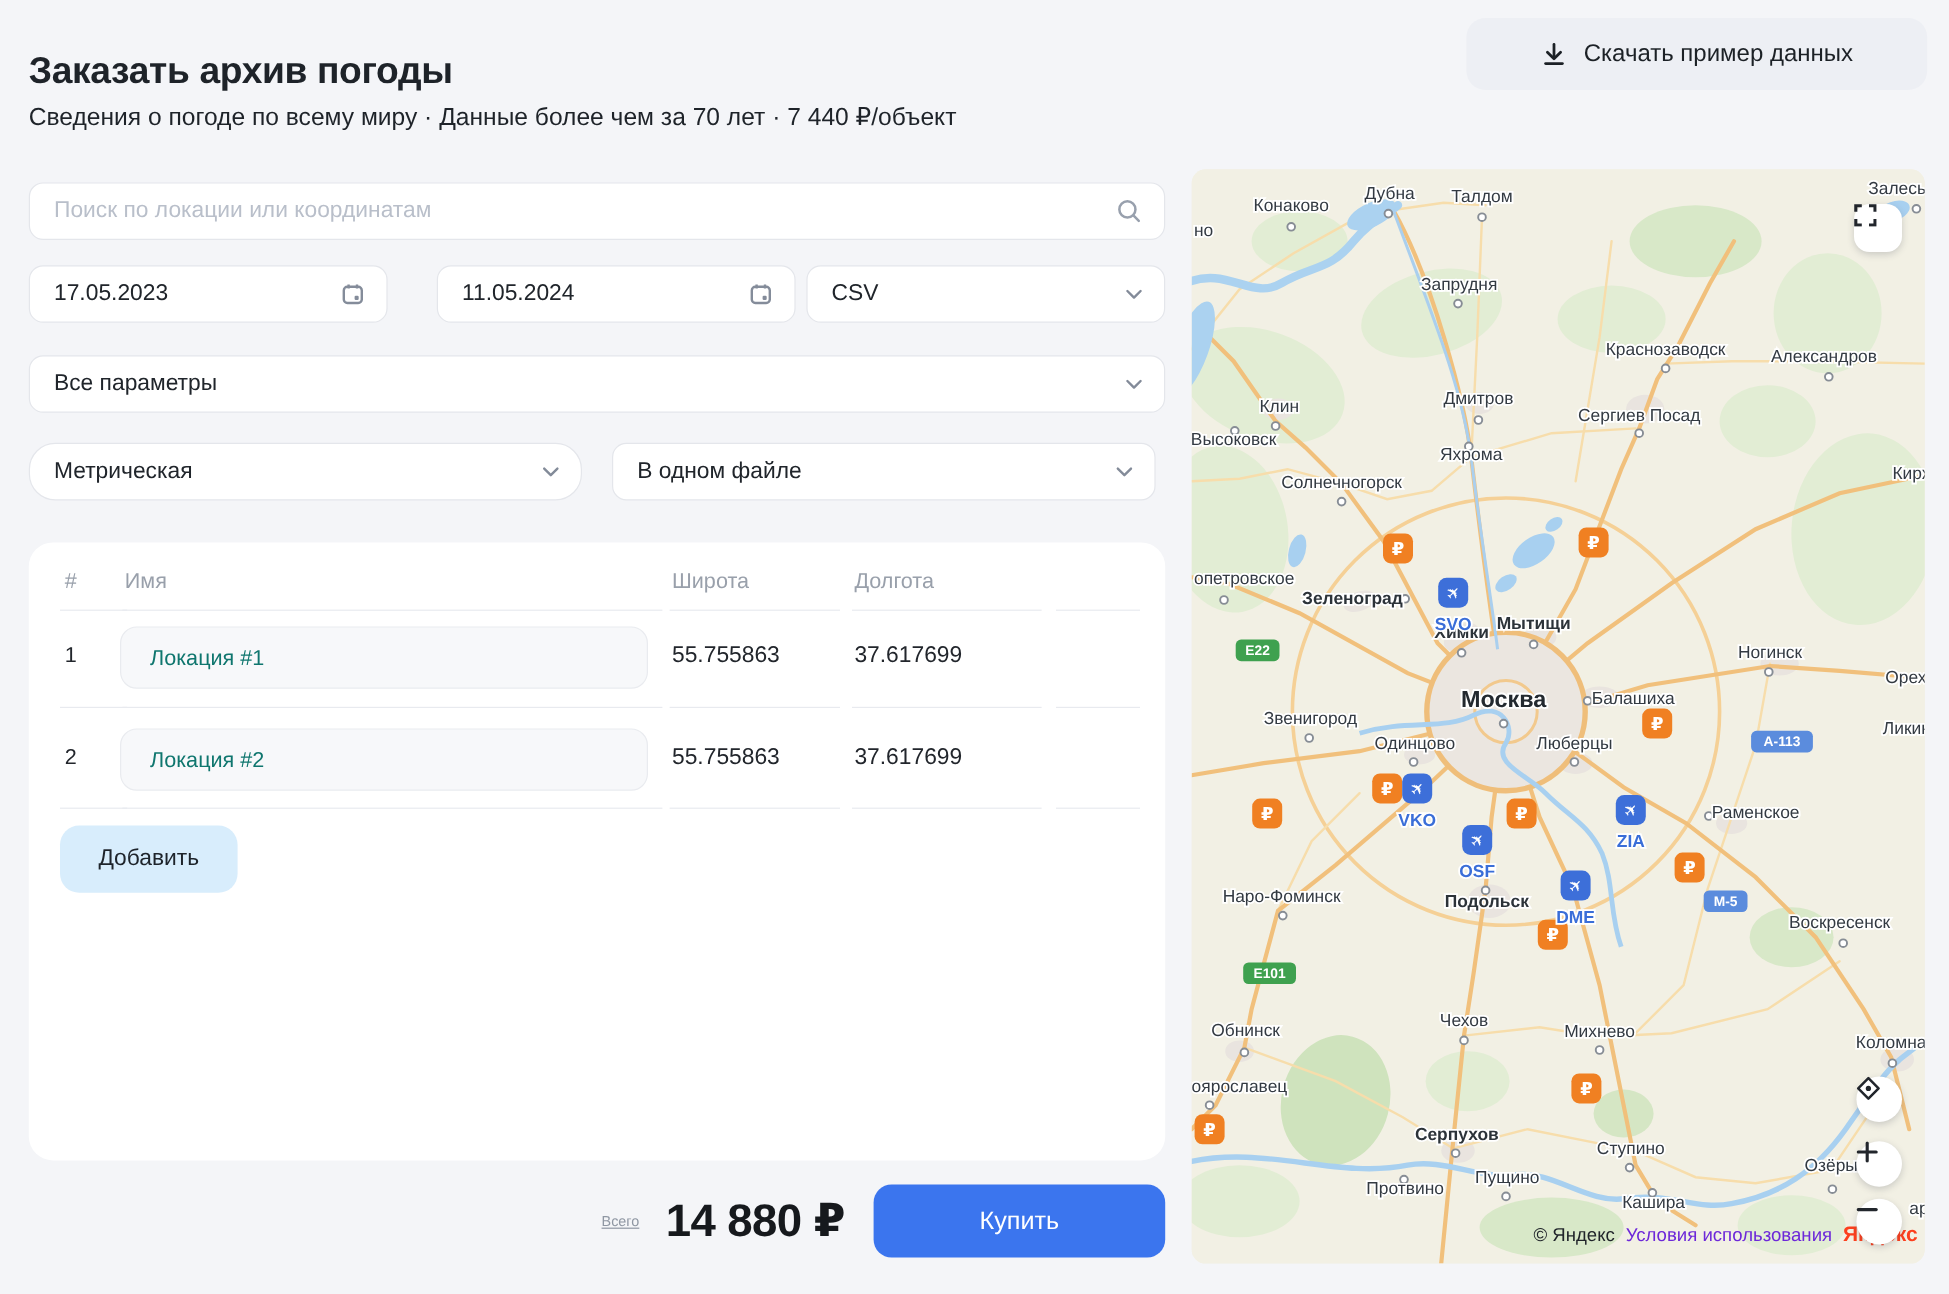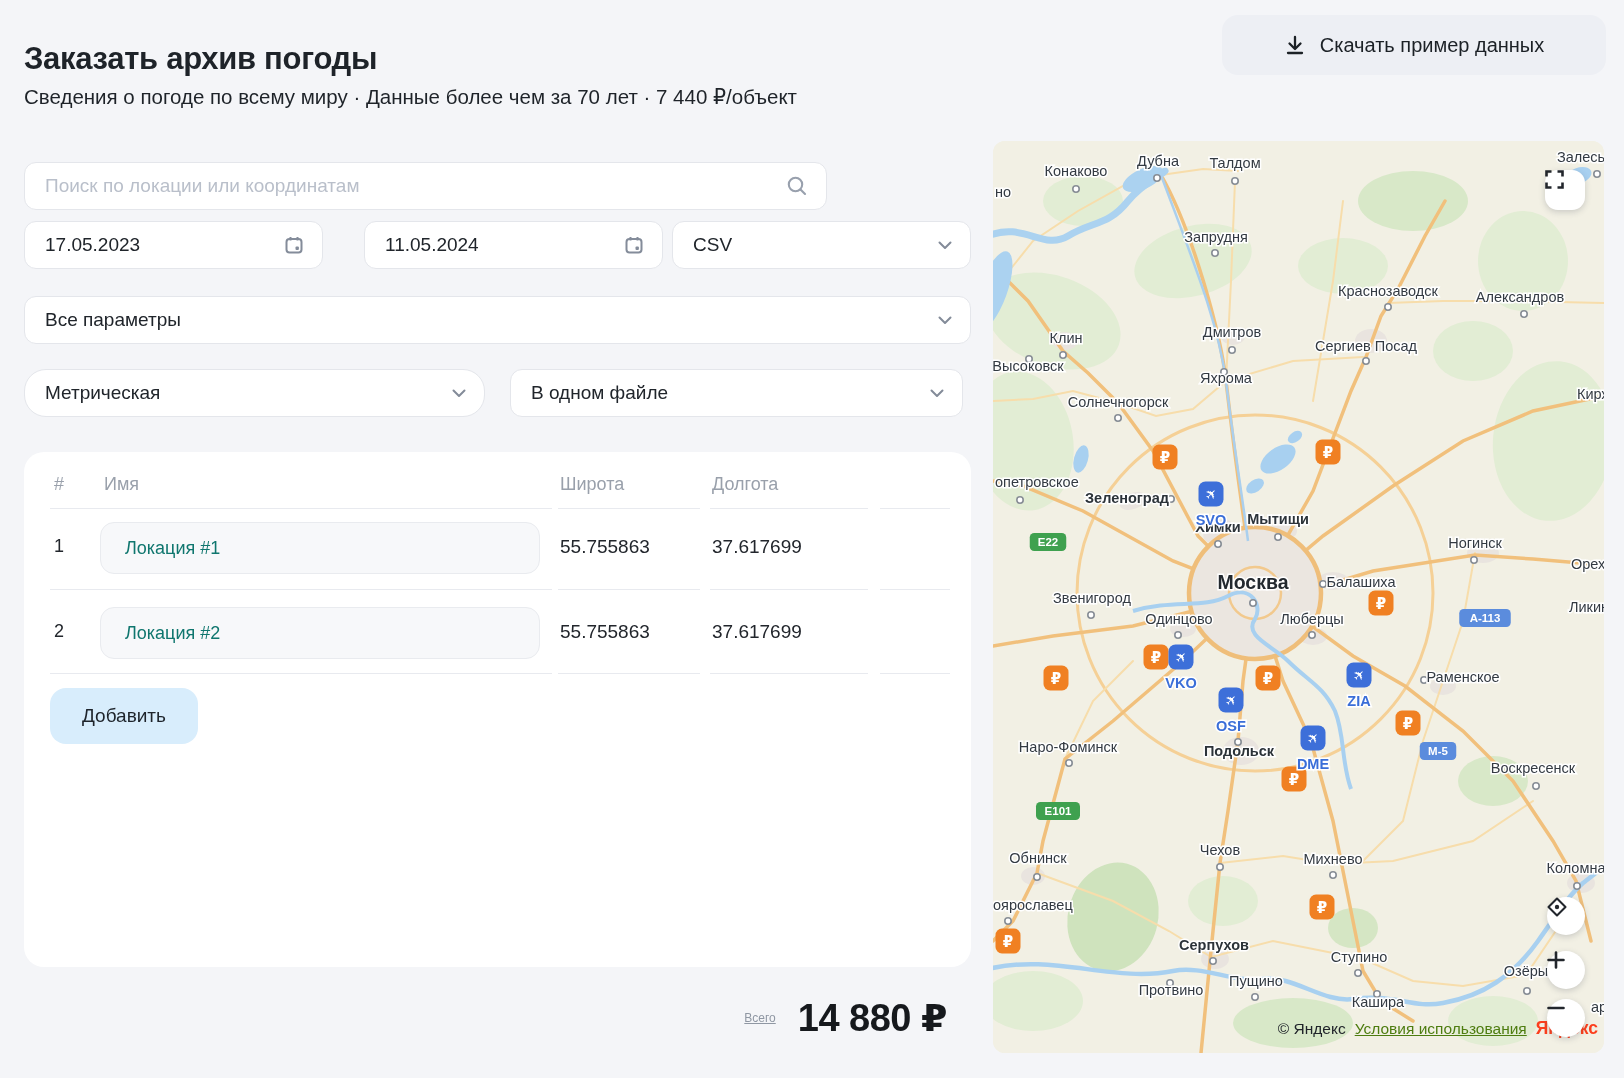--- a/index.html
+++ b/index.html
@@ -9,21 +9,21 @@
   .title{position:absolute;left:24px;top:20px;font-size:31px;font-weight:700;letter-spacing:-0.3px;color:#1e2329;}
   .subtitle{position:absolute;left:24px;top:85px;font-size:20.5px;font-weight:500;color:#1e2329;}
   .dl-btn{position:absolute;left:1222px;top:15px;width:384px;height:60px;border:none;border-radius:16px;
           background:#edeff4;display:flex;align-items:center;justify-content:center;gap:14px;cursor:pointer;}
   .dl-btn span{font-size:20px;font-weight:500;color:#1c2126;font-family:inherit;}
   
   .field{position:absolute;height:48px;background:#fff;border:1px solid #e4e6eb;border-radius:12px;
          box-sizing:border-box;display:flex;align-items:center;padding:0 18px 0 20px;}
   .field .val{font-size:19px;color:#20252b;flex:1;}
   .field .tail{flex:none;display:flex;align-items:center;}
-  .search-wrap{left:24px;top:162px;width:803px;justify-content:center;}
+  .search-wrap{left:24px;top:152px;width:947px;justify-content:center;}
   .search-wrap input{border:none;outline:none;flex:1;font-size:19px;font-family:inherit;color:#20252b;background:transparent;padding:0;}
   .search-wrap input::placeholder{color:#b9bfca;}
   .f-date1{left:24px;top:221px;width:299px;}
   .f-date2{left:348px;top:221px;width:299px;margin-left:16px;}
   .f-format{left:672px;top:221px;width:299px;}
   .f-params{left:24px;top:296px;width:947px;}
   .f-units{left:369px  ;top:369px;border-radius:22px;}
   .f-units{left:24px;top:369px;width:461px;}
   .f-file{left:510px;top:369px;width:453px;}
   
@@ -57,21 +57,21 @@
   .cdot{fill:#fff;stroke:#878d95;stroke-width:1.6px;}
   .btxt{font-size:11.5px;font-weight:700;fill:#fff;}
   .rtxt{font-size:15px;font-weight:700;fill:#fff;}
   .atxt{font-size:14px;fill:#fff;}
   .map-btn{position:absolute;background:#fff;box-shadow:0 2px 6px rgba(60,66,80,.22);display:flex;
            align-items:center;justify-content:center;cursor:pointer;z-index:5;border:none;}
   .mb-sq{width:40px;height:40px;border-radius:13px;}
   .mb-rd{width:38px;height:38px;border-radius:50%;}
   .attribution{position:absolute;right:6px;bottom:14px;display:flex;align-items:baseline;gap:9px;
                font-size:15.5px;color:#20242a;z-index:4;white-space:nowrap;}
-  .attribution .terms{text-decoration:underline;color:#4d7c0f;cursor:pointer;}
+  .attribution .terms{color:#6d28d9;cursor:pointer;}
   .ylogo{font-size:17.5px;font-weight:700;color:#fc3f1d;}
 </style>
 </head>
 <body>
 
 <div class="page">
 
   <h1 class="title">Заказать архив погоды</h1>
   <button class="dl-btn">
     <svg width="22" height="22" viewBox="0 0 22 22">
@@ -203,20 +203,21 @@
       <span class="tlon">37.617699</span>
     </div>
   </div>
 
     <button class="add-btn">Добавить</button>
   </div>
 
   <div class="summary">
     <span class="total-label">Всего</span>
     <span class="total-value">14 880 ₽</span>
+    <button class="buy-btn">Купить</button>
   </div>
 
   <div class="map">
     <svg id="map-svg" width="611" height="912" viewBox="0 0 611 912">
       <rect width="611" height="912" fill="#f2f0e4"></rect>
 
       <g fill="#e2edd4">
         <ellipse cx="60" cy="180" rx="70" ry="45" transform="rotate(20 60 180)"></ellipse>
         <ellipse cx="30" cy="300" rx="50" ry="70" transform="rotate(-10 30 300)"></ellipse>
         <ellipse cx="200" cy="120" rx="60" ry="35" transform="rotate(-15 200 120)"></ellipse>

